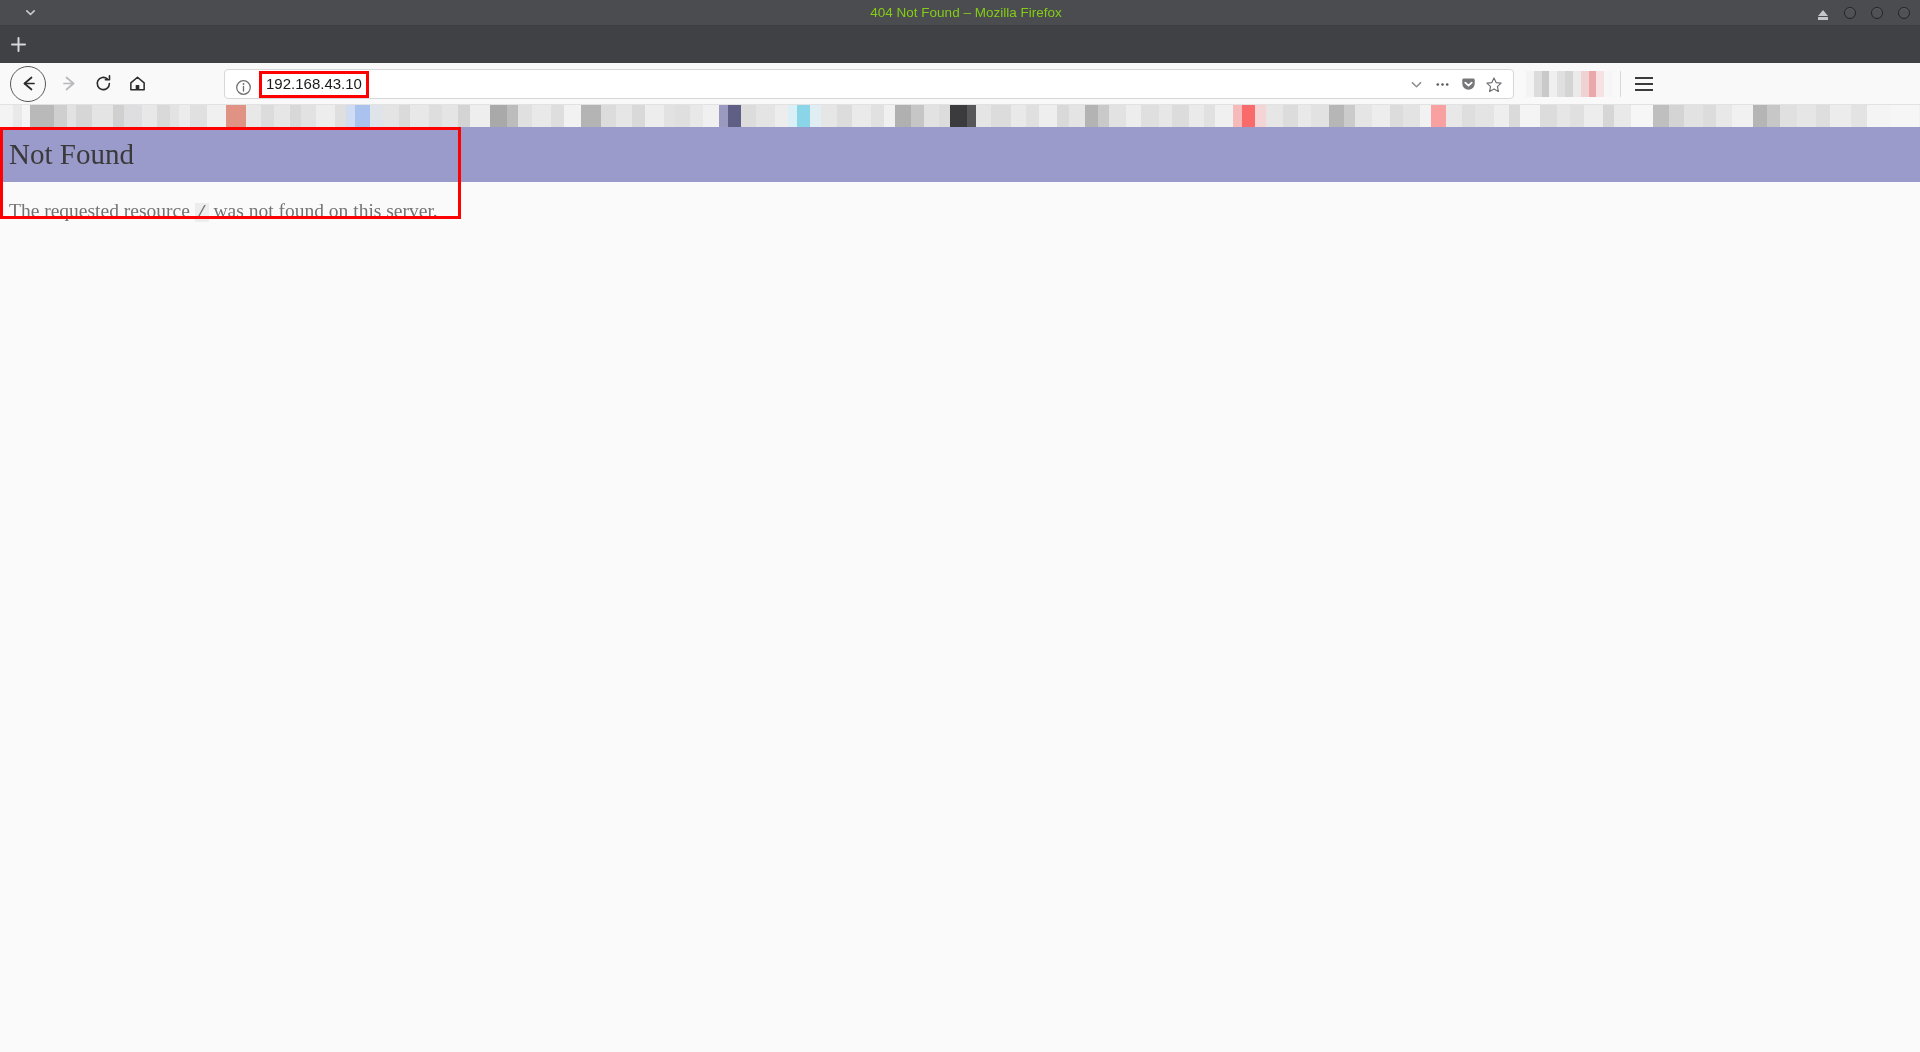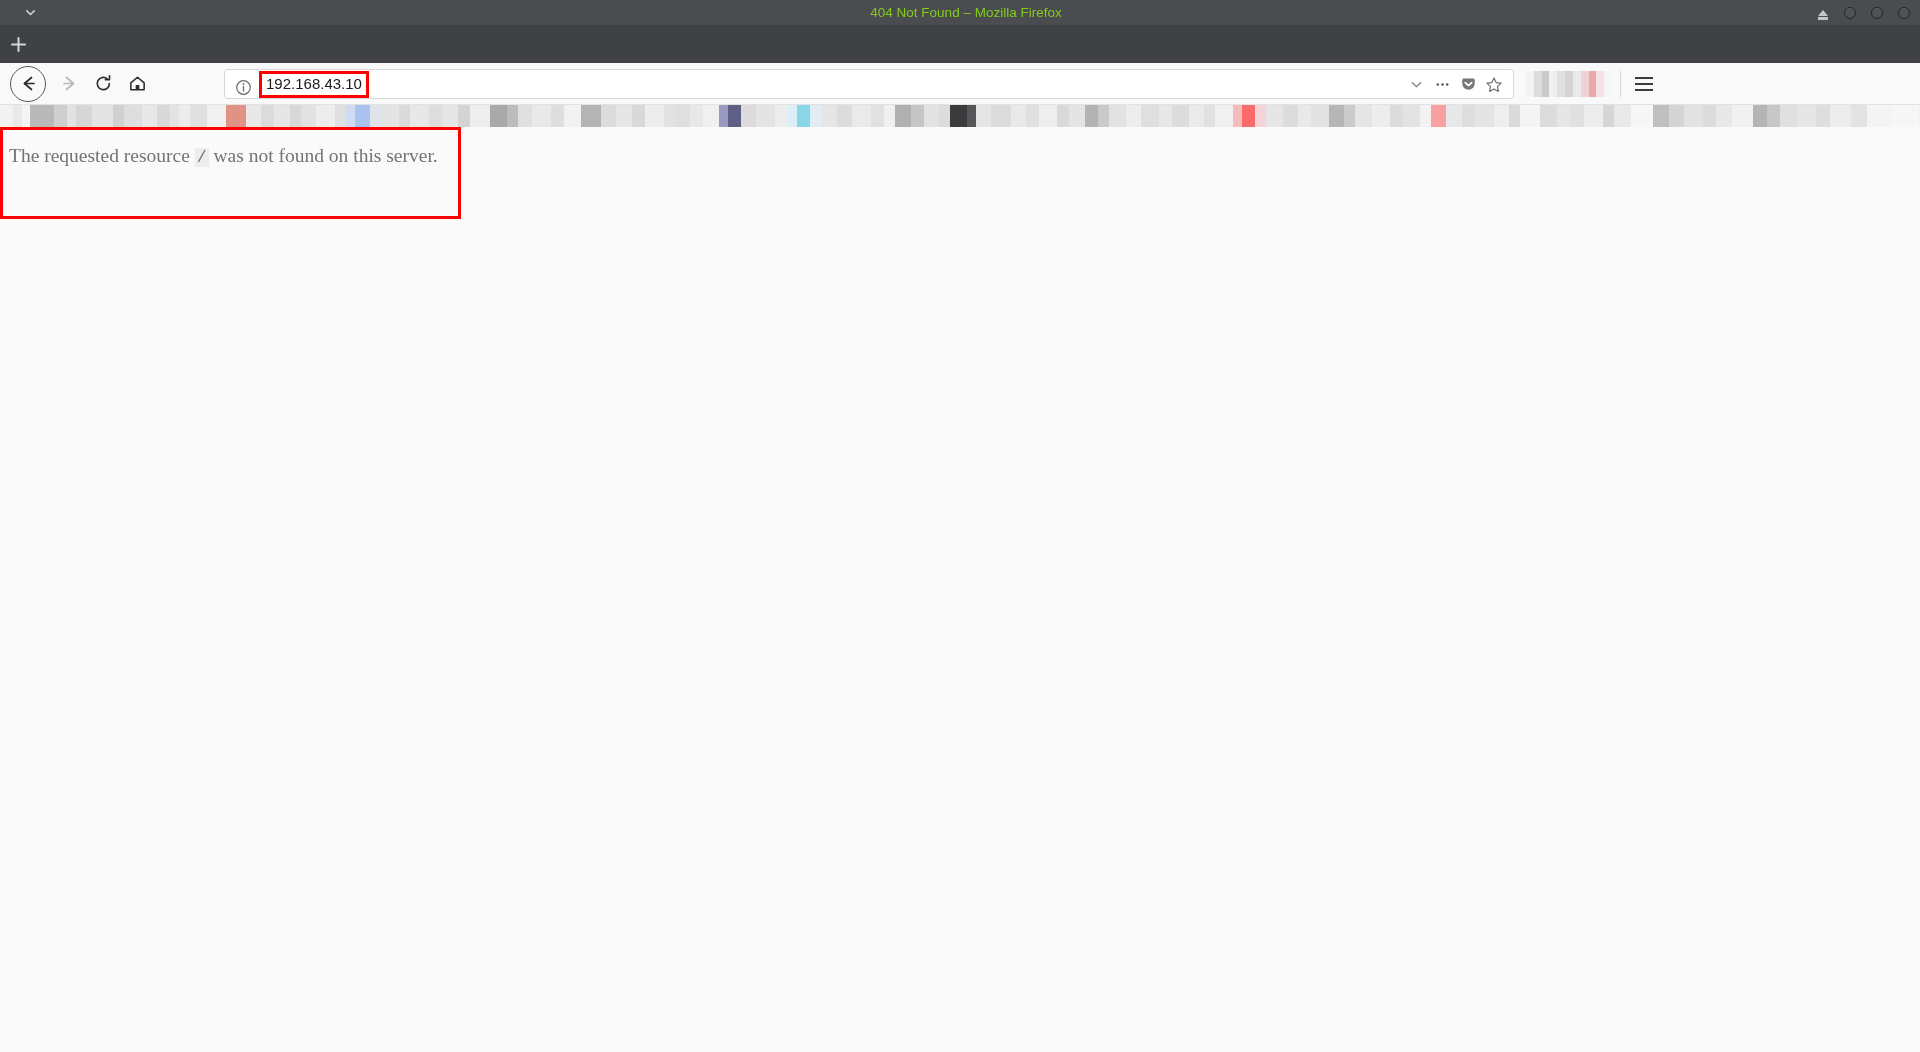--- a/index.html
+++ b/index.html
@@ -476,20 +476,23 @@
     <span style="background: rgb(224, 224, 225); width: 0.867052%;"></span>
     <span style="background: rgb(230, 230, 231); width: 0.963391%;"></span>
     <span style="background: rgb(222, 222, 223); width: 0.770713%;"></span>
     <span style="background: rgb(236, 236, 237); width: 1.05973%;"></span>
     <span style="background: rgb(227, 227, 228); width: 0.867052%;"></span>
     <span style="background: rgb(244, 244, 245); width: 1.25241%;"></span>
     <span style="background: rgb(246, 246, 247); width: 1.44509%;"></span>
   </div>
 
 <div class="page">
+  <div class="err-heading">
+    <h1>Not Found</h1>
+  </div>
   <div class="err-body">
     <p>
       <span>The requested resource</span>
       <code>/</code>
       <span>was not found on this server.</span>
     </p>
   </div>
   <div class="redbox"></div>
 </div>
 

